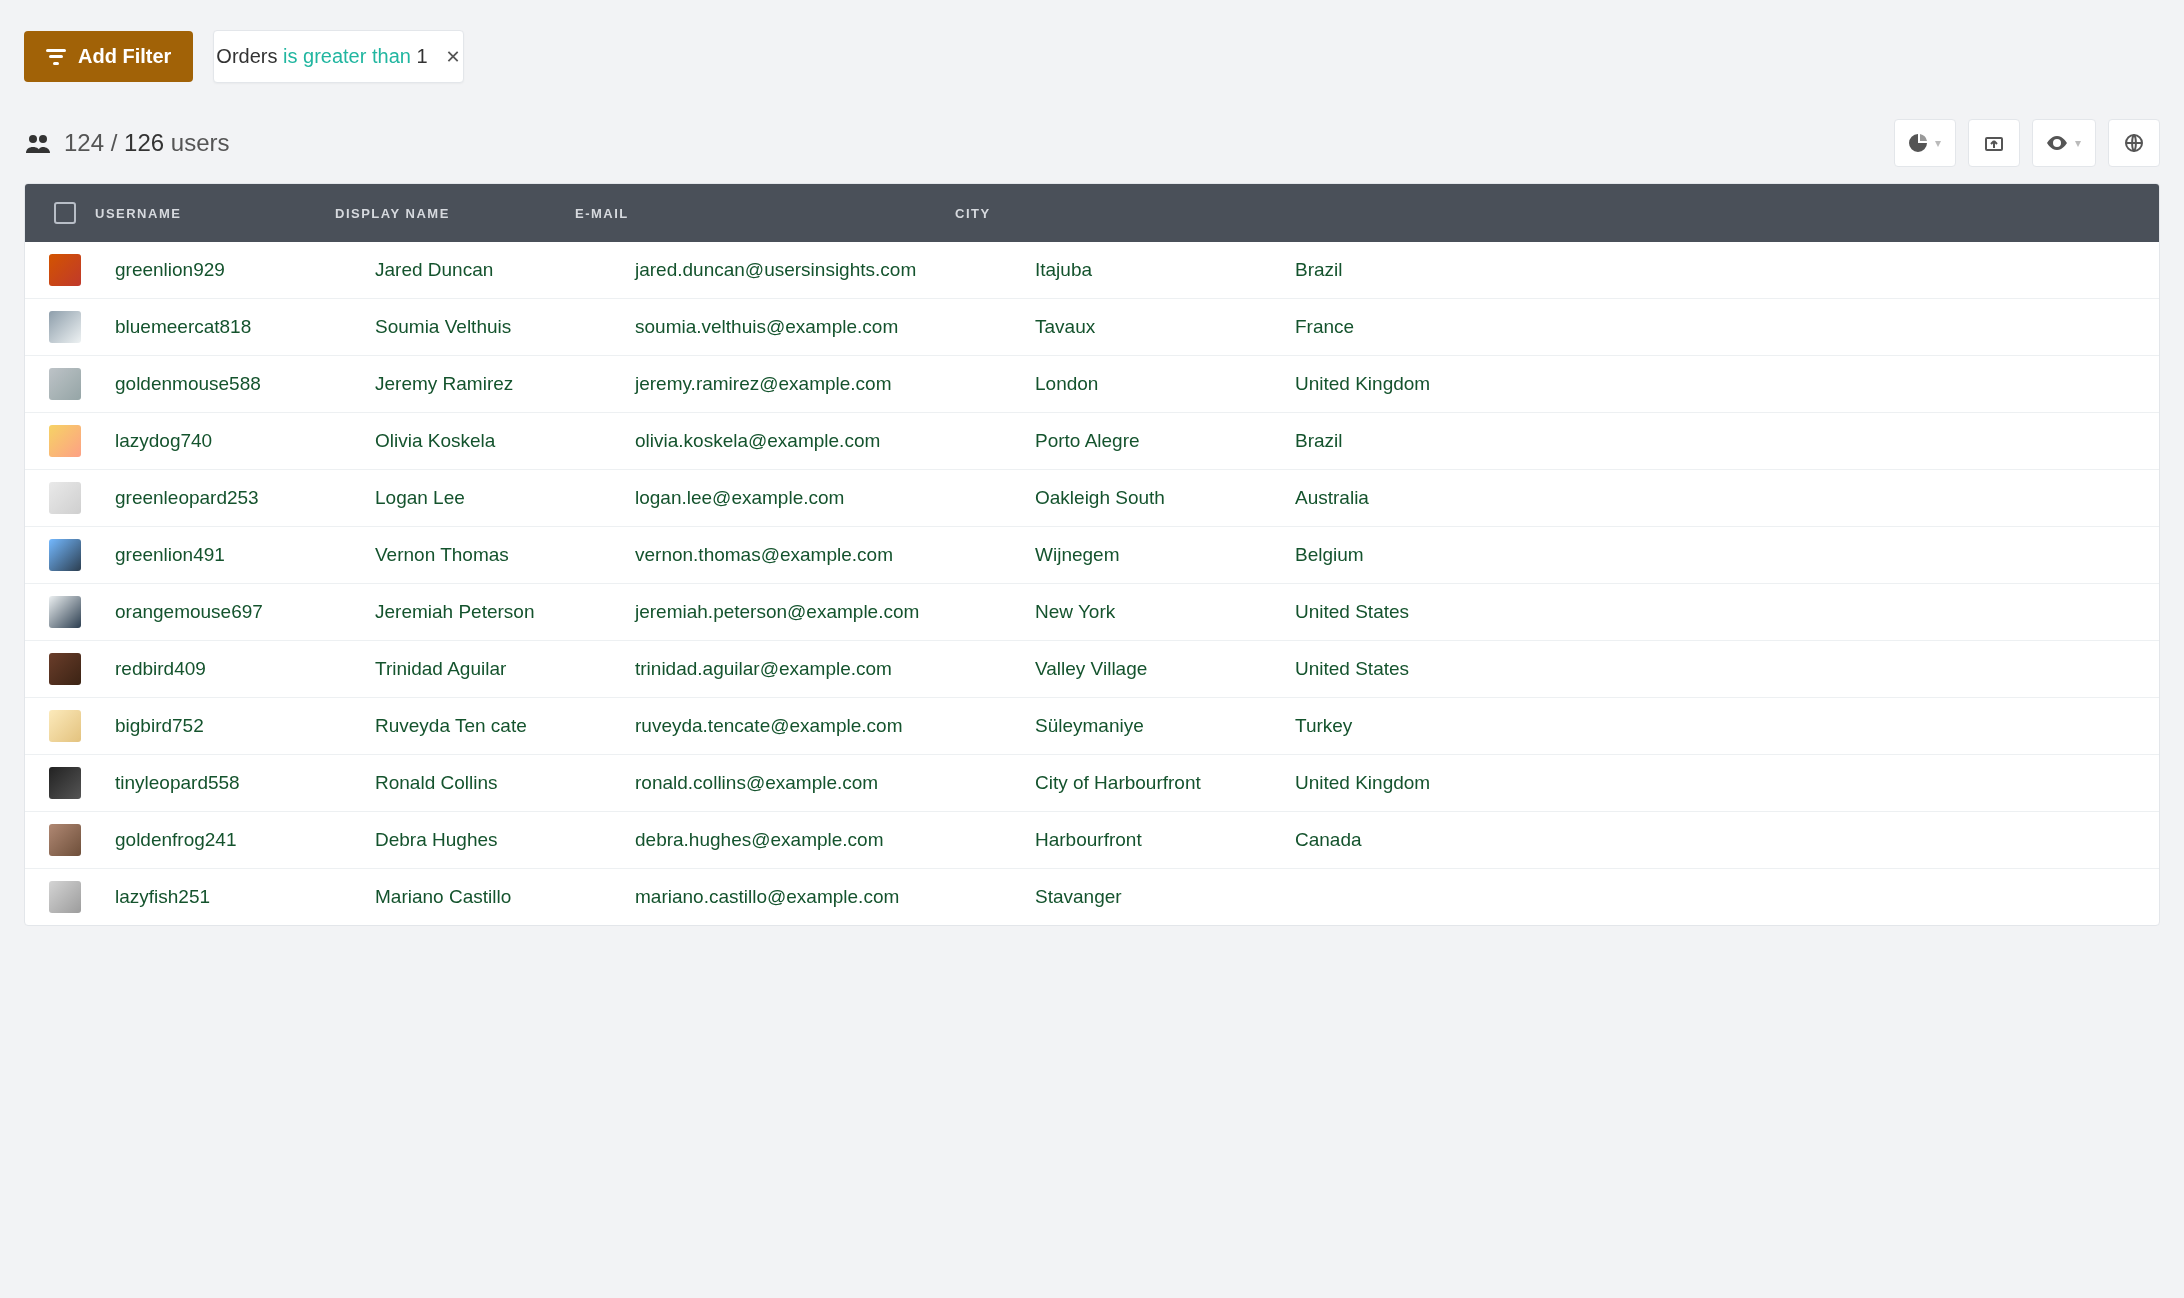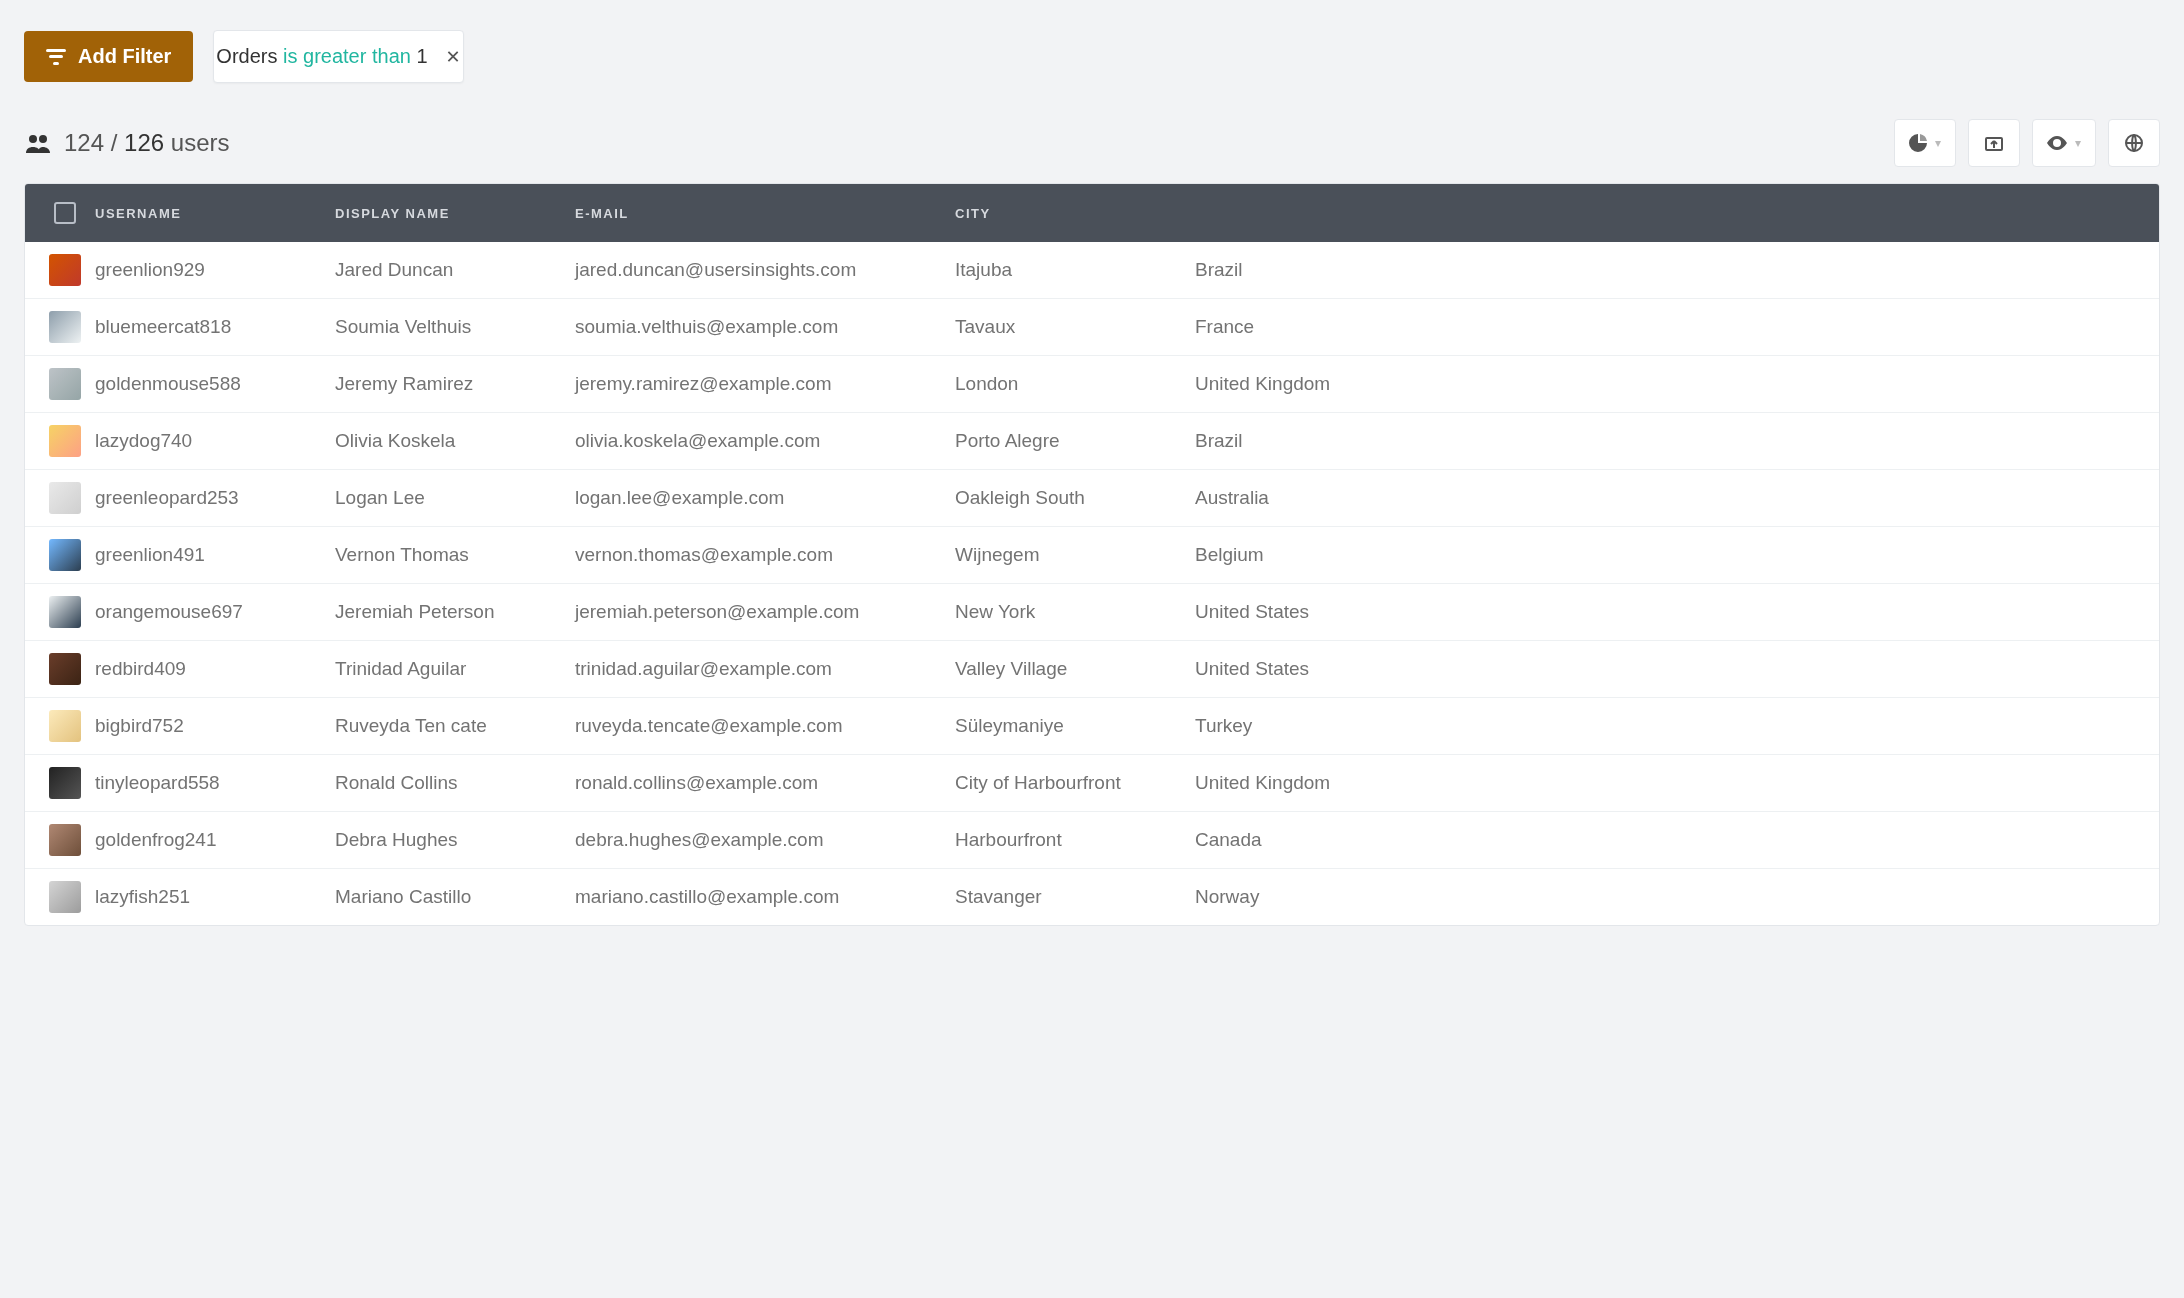--- a/index.html
+++ b/index.html
@@ -129,21 +129,22 @@
     background: transparent;
     cursor: pointer;
   }
   .row {
     display: grid;
     grid-template-columns: 60px 240px 240px 380px 240px 1fr;
     align-items: center;
     padding: 12px 0 12px 10px;
     border-top: 1px solid #edf0f2;
     font-size: 19px;
-    color: #737373;
+    color: #14532d;
+    gap: 20px;
   }
   .row .avatar {
     width: 32px;
     height: 32px;
     border-radius: 3px;
     margin: 0 auto;
   }
   
   .av0{background:linear-gradient(135deg,#d35400,#c0392b);}
   .av1{background:linear-gradient(135deg,#8e9eab,#eef2f3);}
@@ -352,16 +353,15 @@
         <div>Canada</div>
       </div>
       <div class="row">
         <div>
           <div class="avatar av11"></div>
         </div>
         <div>lazyfish251</div>
         <div>Mariano Castillo</div>
         <div>mariano.castillo@example.com</div>
         <div>Stavanger</div>
-        <div>Norway</div>
       </div>
     </div>
 </div>
 
 </body></html>

